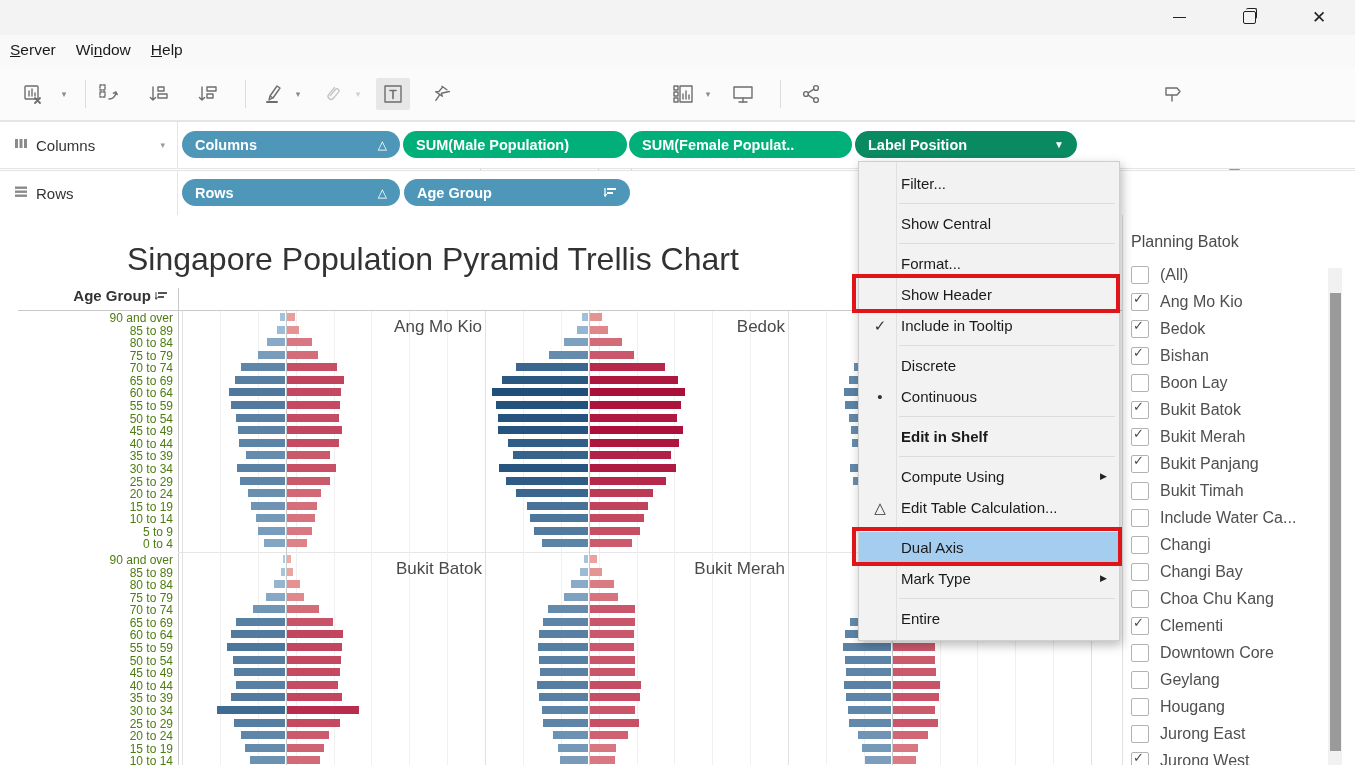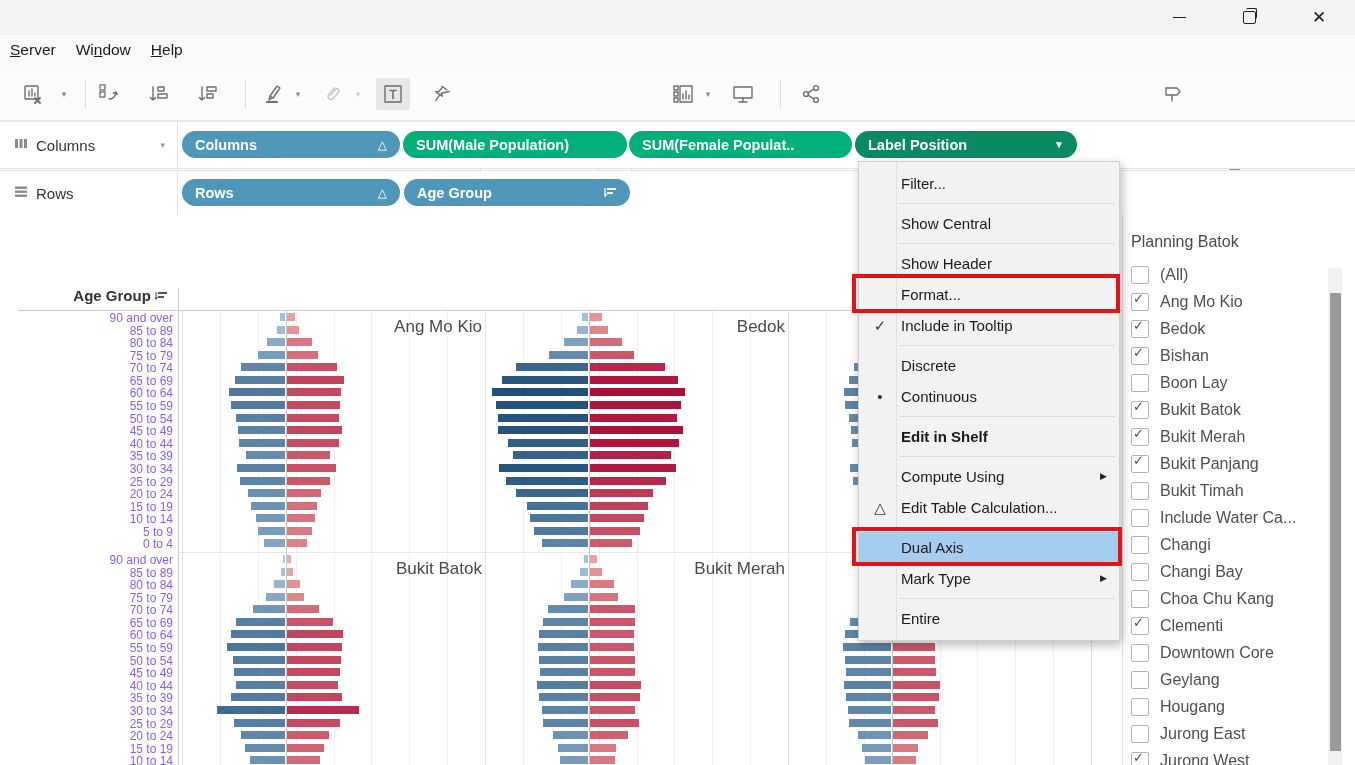--- a/index.html
+++ b/index.html
@@ -38,21 +38,21 @@
         display:flex;align-items:center;padding:0 13px;box-sizing:border-box;cursor:default;}
   .pill .pglyph{margin-left:auto;font-weight:400;font-size:12px;padding-left:8px;}
   .pill svg{margin-left:auto;}
   
   .chart{position:absolute;left:0;top:215px;width:1122px;height:550px;background:#fff;overflow:hidden;}
   .chart-title{position:absolute;left:127px;top:26px;font-size:32px;font-weight:500;color:#323232;white-space:nowrap;}
   .agegroup-head{position:absolute;left:20px;top:72px;width:148px;text-align:right;font-size:15px;font-weight:700;color:#333;}
   .hline{position:absolute;background:#c9c9c9;height:1px;}
   .vline{position:absolute;background:#c9c9c9;width:1px;}
   .gl{position:absolute;width:1px;}
-  .age-label{position:absolute;left:0;width:173px;text-align:right;font-size:12px;color:#8b5cf6;white-space:nowrap;}
+  .age-label{position:absolute;left:0;width:173px;text-align:right;font-size:12px;color:#4d7c0f;white-space:nowrap;}
   .panel-label{position:absolute;font-size:17px;color:#4a4a4a;white-space:nowrap;}
   .bar{position:absolute;height:8px;}
   
   .filterpanel{position:absolute;left:1122px;top:215px;width:233px;height:550px;background:#fff;border-left:1px solid #e2e2e2;box-sizing:border-box;}
   .fp-title{position:absolute;left:8px;top:18px;font-size:16px;color:#4a4a4a;}
   .fp-item{position:absolute;left:8px;height:24px;display:flex;align-items:center;gap:11px;cursor:default;}
   .fp-box{width:16px;height:16px;border:1px solid #b3b3b3;border-radius:2px;background:#fff;position:relative;flex:0 0 auto;}
   .fp-box.checked::after{content:"✓";position:absolute;left:1px;top:-3px;font-size:13px;color:#4a4a4a;}
   .fp-label{font-size:16px;color:#4f4f4f;white-space:nowrap;}
   .fp-track{position:absolute;left:205px;top:53px;width:14px;height:497px;background:#f1f1f1;}
@@ -255,20 +255,21 @@
       <span>Age Group</span>
       <svg width="13" height="12" viewBox="0 0 13 12">
           <rect x="3" y="1" width="9" height="2" fill="#fff"></rect>
           <rect x="3" y="5" width="6" height="2" fill="#fff"></rect>
           <path d="M1 1 v8 l-1.8-1.8 M1 9 l1.8-1.8" stroke="#fff" stroke-width="1.2" fill="none"></path>
         </svg>
     </div>
   </div>
 
   <div class="chart" id="chart">
+    <div class="chart-title">Singapore Population Pyramid Trellis Chart</div>
     <div class="agegroup-head">
       <span>Age Group</span>
       <svg width="13" height="12" viewBox="0 0 13 12" style="vertical-align:-1px">
           <rect x="3" y="2" width="9" height="2" fill="#555"></rect>
           <rect x="3" y="6" width="6" height="2" fill="#555"></rect>
           <path d="M1 2 v7 l-1.6-1.6 M1 9 l1.6-1.6" stroke="#555" stroke-width="1.1" fill="none"></path>
         </svg>
     </div>
     <div class="hline" style="left:18px;top:95px;width:1104px;"></div>
     <div class="vline" style="left:178px;top:73px;height:477px;"></div>
@@ -678,22 +679,22 @@
     <div class="fp-track"></div>
     <div class="fp-thumb"></div>
   </div>
 
   <div class="ctxmenu" id="ctxmenu">
     <div class="ctx-gutter"></div>
   <div class="ctx-item"><span>Filter...</span></div>
       <div class="ctx-sep"></div>
       <div class="ctx-item"><span>Show Central</span></div>
       <div class="ctx-sep"></div>
+      <div class="ctx-item"><span>Format...</span></div>
       <div class="ctx-item"><span>Show Header</span></div>
-      <div class="ctx-item"><span>Format...</span></div>
       <div class="ctx-item"><span>Include in Tooltip</span><span class="ctx-mark">✓</span></div>
       <div class="ctx-sep"></div>
       <div class="ctx-item"><span>Discrete</span></div>
       <div class="ctx-item"><span>Continuous</span><span class="ctx-mark">•</span></div>
       <div class="ctx-sep"></div>
       <div class="ctx-item bold"><span>Edit in Shelf</span></div>
       <div class="ctx-sep"></div>
       <div class="ctx-item"><span>Compute Using</span><span class="ctx-sub">▶</span></div>
       <div class="ctx-item"><span>Edit Table Calculation...</span><span class="ctx-mark">△</span></div>
       <div class="ctx-sep"></div>

